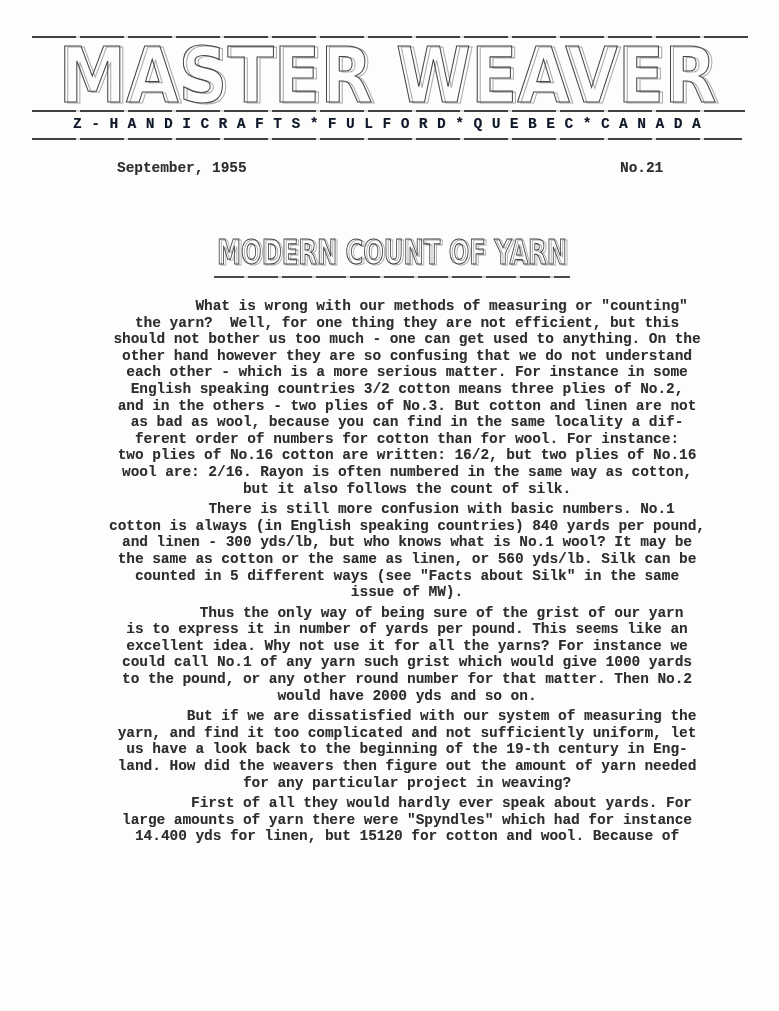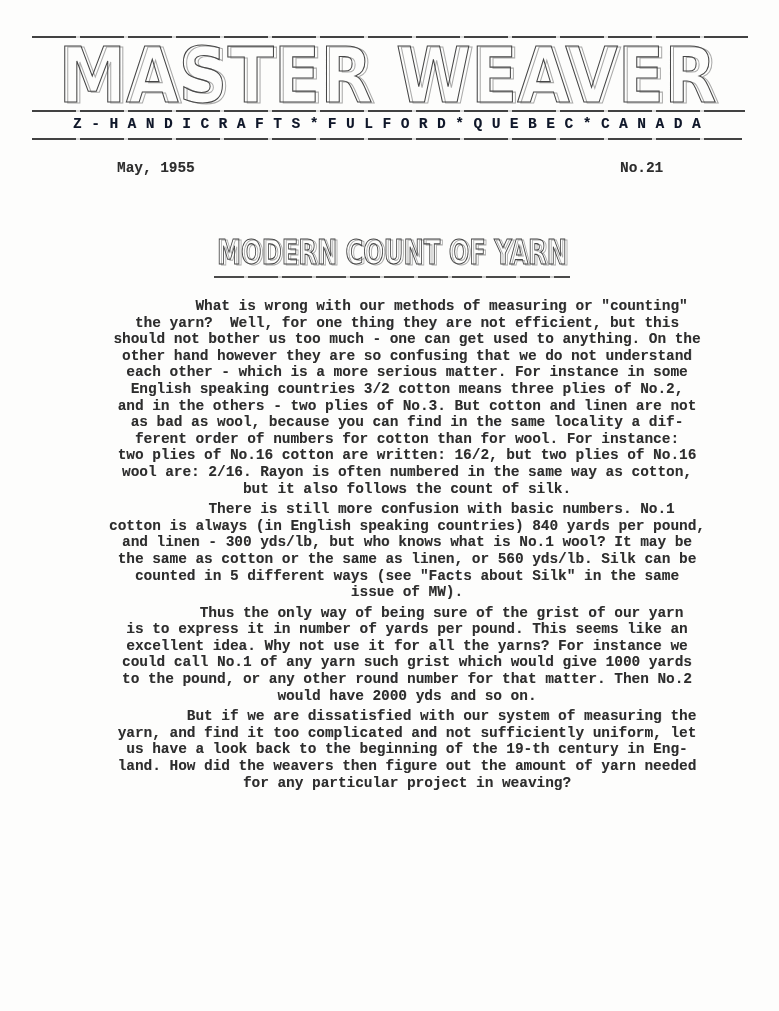--- a/index.html
+++ b/index.html
@@ -76,21 +76,21 @@
     <text class="outline-text ghost" x="334" y="60" transform="translate(1.6,0.6)" text-anchor="middle" font-size="76" textLength="658" lengthAdjust="spacingAndGlyphs">MASTER WEAVER</text>
     <text class="outline-text" x="332.5" y="60" text-anchor="middle" font-size="76" textLength="658" lengthAdjust="spacingAndGlyphs">MASTER WEAVER</text>
   </svg>
 
   <div class="rule rule-mid"></div>
 
   <div class="tagline">Z - H A N D I C R A F T S * F U L F O R D * Q U E B E C * C A N A D A</div>
 
   <div class="rule rule-bottom"></div>
 
-  <div class="issue-date">May, 1955</div>
+  <div class="issue-date">September, 1955</div>
   <div class="issue-number">No.21</div>
 
   <div class="title-block">
     <svg class="title-svg" viewBox="0 0 356 38">
       <text class="outline-text ghost" x="179" y="30" transform="translate(1.2,0.5)" text-anchor="middle" font-size="34" textLength="350" lengthAdjust="spacingAndGlyphs">MODERN COUNT OF YARN</text>
       <text class="outline-text" x="178" y="30" text-anchor="middle" font-size="34" textLength="350" lengthAdjust="spacingAndGlyphs">MODERN COUNT OF YARN</text>
     </svg>
     <div class="title-underline"></div>
   </div>
 
@@ -117,15 +117,18 @@
 is to express it in number of yards per pound. This seems like an
 excellent idea. Why not use it for all the yarns? For instance we
 could call No.1 of any yarn such grist which would give 1000 yards
 to the pound, or any other round number for that matter. Then No.2
 would have 2000 yds and so on.</p>
     <p class="para">        But if we are dissatisfied with our system of measuring the
 yarn, and find it too complicated and not sufficiently uniform, let
 us have a look back to the beginning of the 19-th century in Eng-
 land. How did the weavers then figure out the amount of yarn needed
 for any particular project in weaving?</p>
+    <p class="para">        First of all they would hardly ever speak about yards. For
+large amounts of yarn there were "Spyndles" which had for instance
+14.400 yds for linen, but 15120 for cotton and wool. Because of</p>
   </div>
 
 </div>
 
 </body></html>

